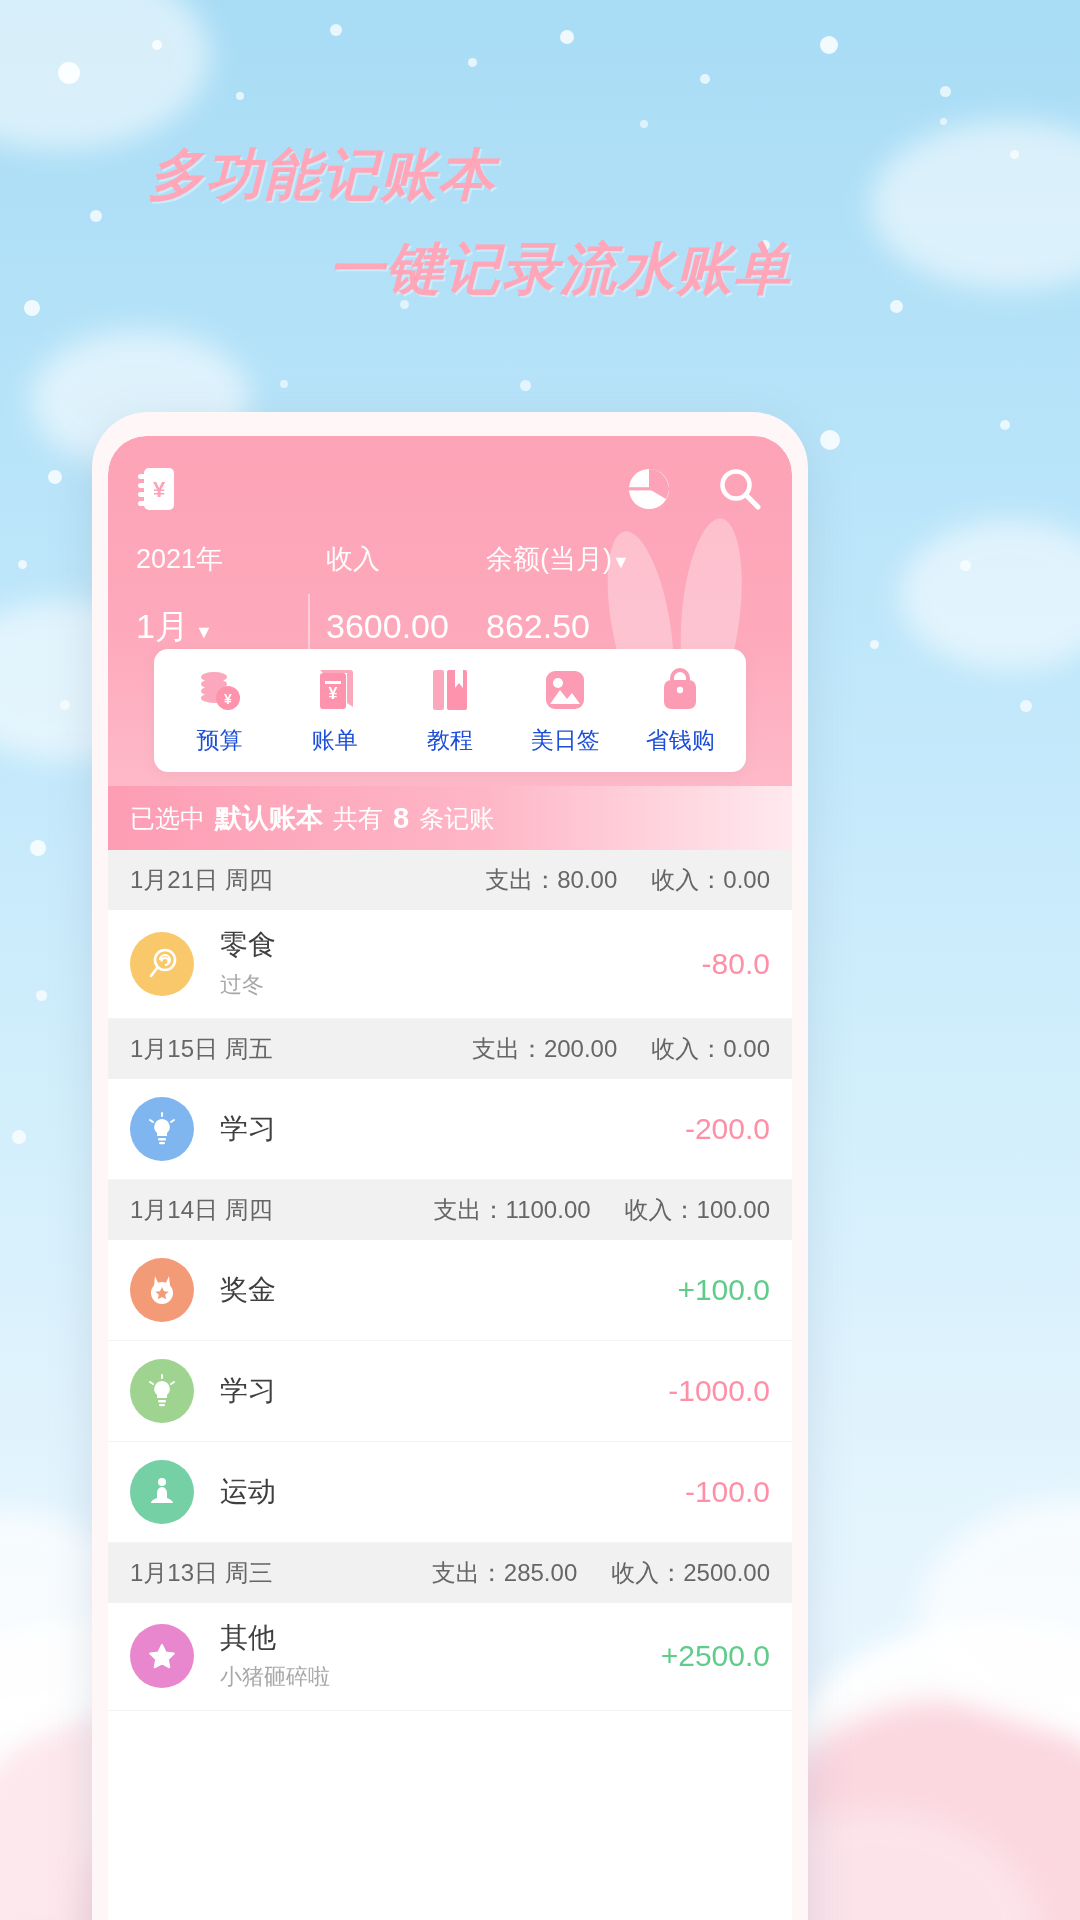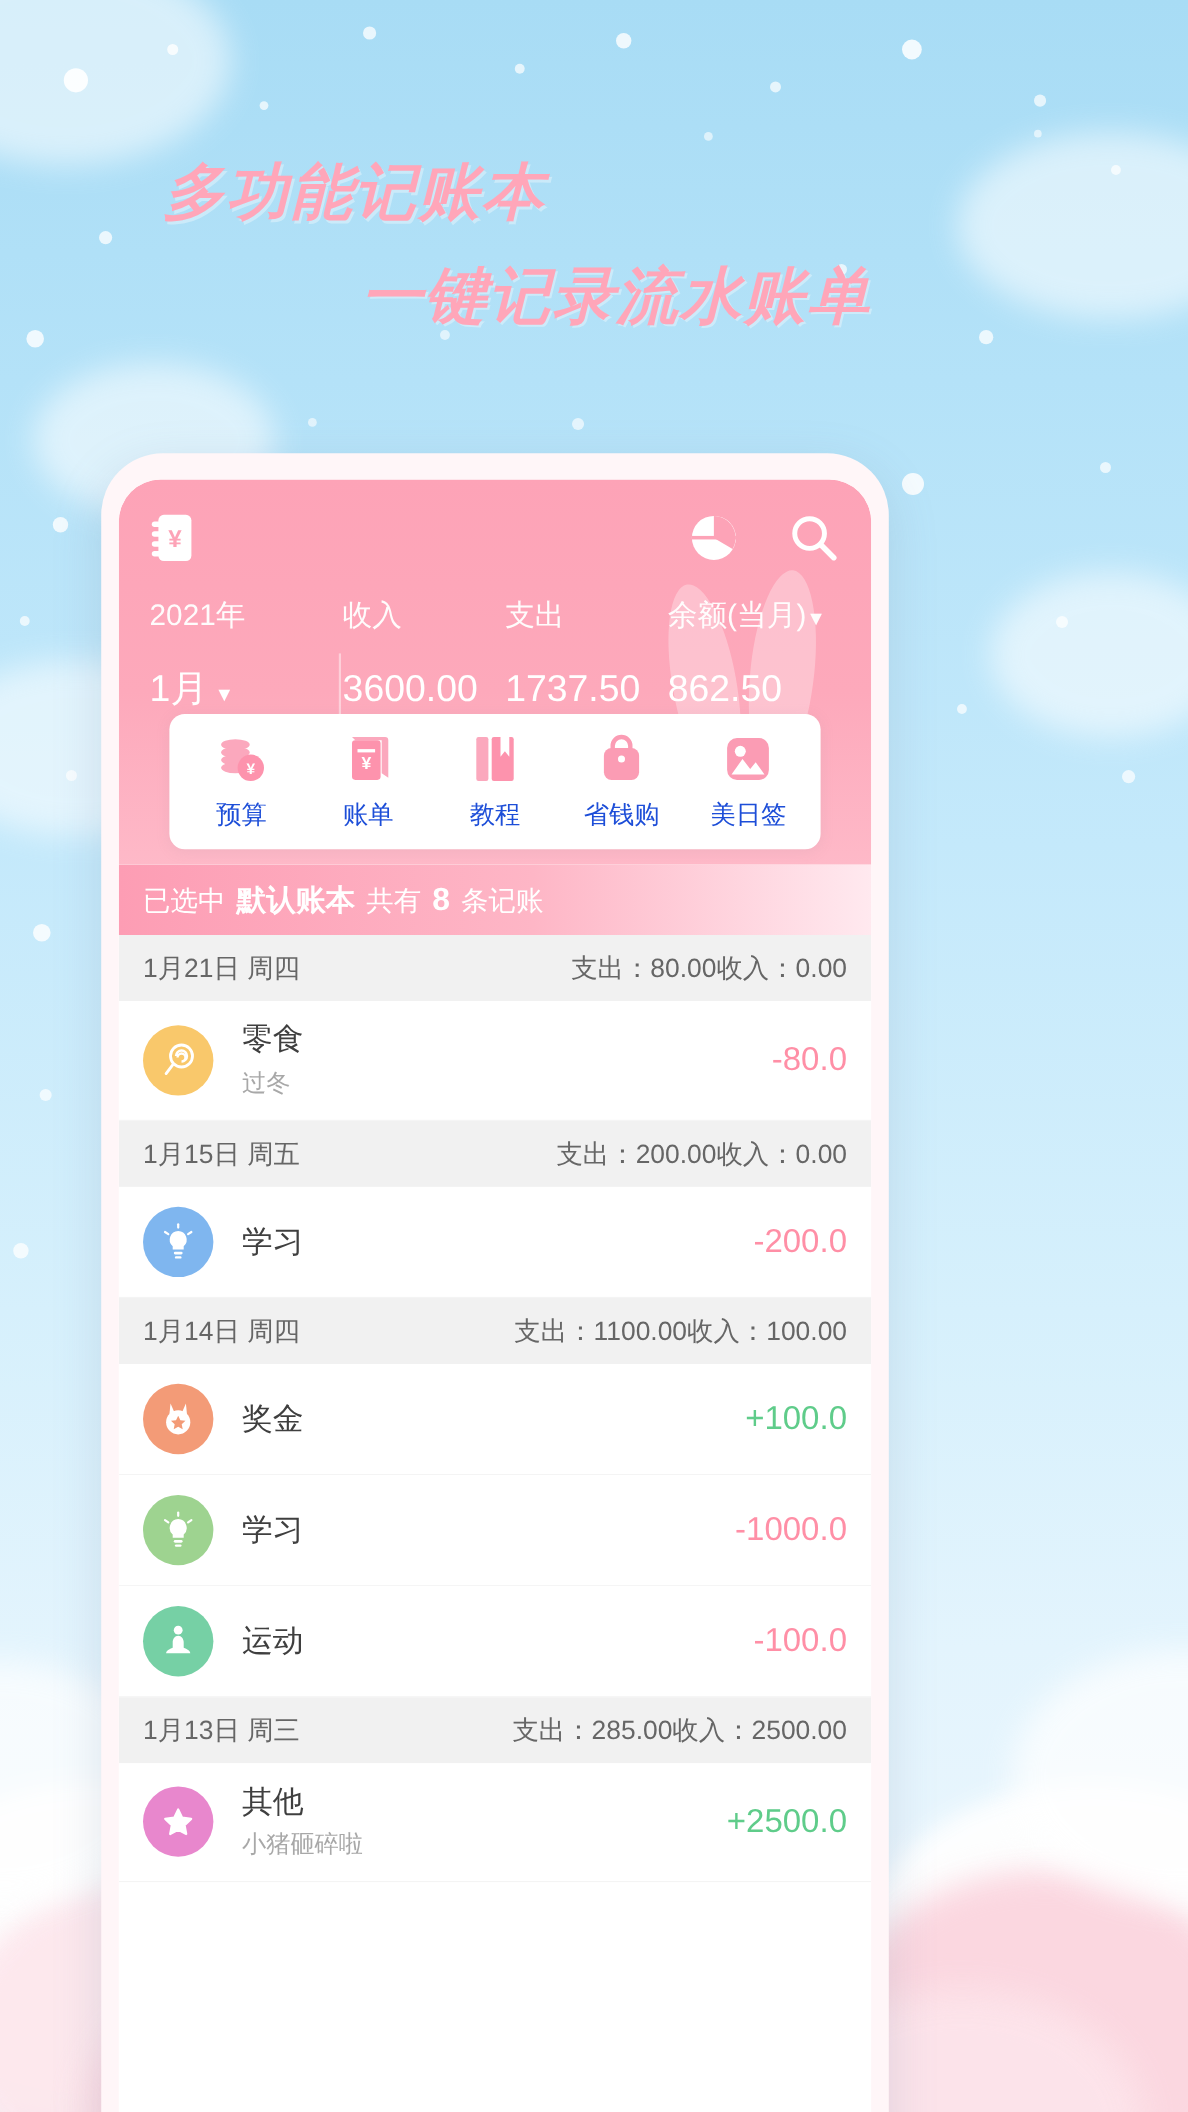--- a/index.html
+++ b/index.html
@@ -120,21 +120,21 @@
   .ledger-bar .strong { font-weight: 700; font-size: 27px; text-align: center; }
   .ledger-bar .count { font-weight: 700; font-size: 29px; }
 
   
   .date-row {
     background: #f1f1f1; color:#666;
     padding: 14px 22px;
     display:flex; align-items:center; justify-content:space-between;
     font-size: 24px;
   }
-  .date-right { display:flex; }
+  .date-right { display:flex; gap: 34px; }
 
   
   .txn {
     display:flex; align-items:center;
     padding: 18px 22px;
     background:#fff;
     border-bottom: 1px solid #f4f4f4;
     min-height: 96px;
   }
   .avatar {
@@ -254,24 +254,20 @@
             <span>1月</span>
             <span class="caret">▼</span>
           </div>
         </div>
 
         <div class="sm-col c2">
           <div class="sm-label">收入</div>
           <div class="sm-value">3600.00</div>
         </div>
 
-        <div class="sm-col c3">
-          <div class="sm-label">支出</div>
-          <div class="sm-value">1737.50</div>
-        </div>
 
         <div class="sm-col c4">
           <div class="sm-label">
             <span>余额(当月)</span><span class="caret">▼</span>
           </div>
           <div class="sm-value">862.50</div>
         </div>
       </div>
 
       <div class="quick-wrap">
@@ -309,40 +305,40 @@
                 <rect x="5" y="3" width="11" height="40" rx="2" fill="#fba8bd"></rect>
                 <rect x="19" y="3" width="20" height="40" rx="2" fill="#fd93ad"></rect>
                 <path d="M27 3 h8 v18 l-4-5 -4 5 z" fill="#ffffff"></path>
               </svg>
             </div>
             <div class="q-label">教程</div>
           </div>
 
           <div class="q-item">
             <div class="q-ico">
+              <svg width="44" height="44" viewBox="0 0 44 44">
+                <rect x="3" y="3" width="38" height="38" rx="9" fill="#fb9cb4"></rect>
+                <circle cx="15" cy="15" r="5" fill="#ffffff"></circle>
+                <path d="M7 36 l10 -14 7 9 5 -6 8 11 z" fill="#ffffff"></path>
+              </svg>
+            </div>
+            <div class="q-label">美日签</div>
+          </div>
+
+          <div class="q-item">
+            <div class="q-ico">
               <svg width="44" height="46" viewBox="0 0 44 46">
                 <path d="M14 14 v-3 a8 8 0 0 1 16 0 v3" fill="none" stroke="#fb9cb4" stroke-width="4"></path>
                 <rect x="6" y="13" width="32" height="29" rx="7" fill="#fb9cb4"></rect>
                 <circle cx="22" cy="23" r="3.2" fill="#ffffff"></circle>
               </svg>
             </div>
             <div class="q-label">省钱购</div>
           </div>
 
-          <div class="q-item">
-            <div class="q-ico">
-              <svg width="44" height="44" viewBox="0 0 44 44">
-                <rect x="3" y="3" width="38" height="38" rx="9" fill="#fb9cb4"></rect>
-                <circle cx="15" cy="15" r="5" fill="#ffffff"></circle>
-                <path d="M7 36 l10 -14 7 9 5 -6 8 11 z" fill="#ffffff"></path>
-              </svg>
-            </div>
-            <div class="q-label">美日签</div>
-          </div>
-
         </div>
       </div>
     </div>
 
     <div class="ledger-bar">
       <span>已选中</span>
       <span class="strong">默认账本</span>
       <span>共有</span>
       <span class="count">8</span>
       <span>条记账</span>

